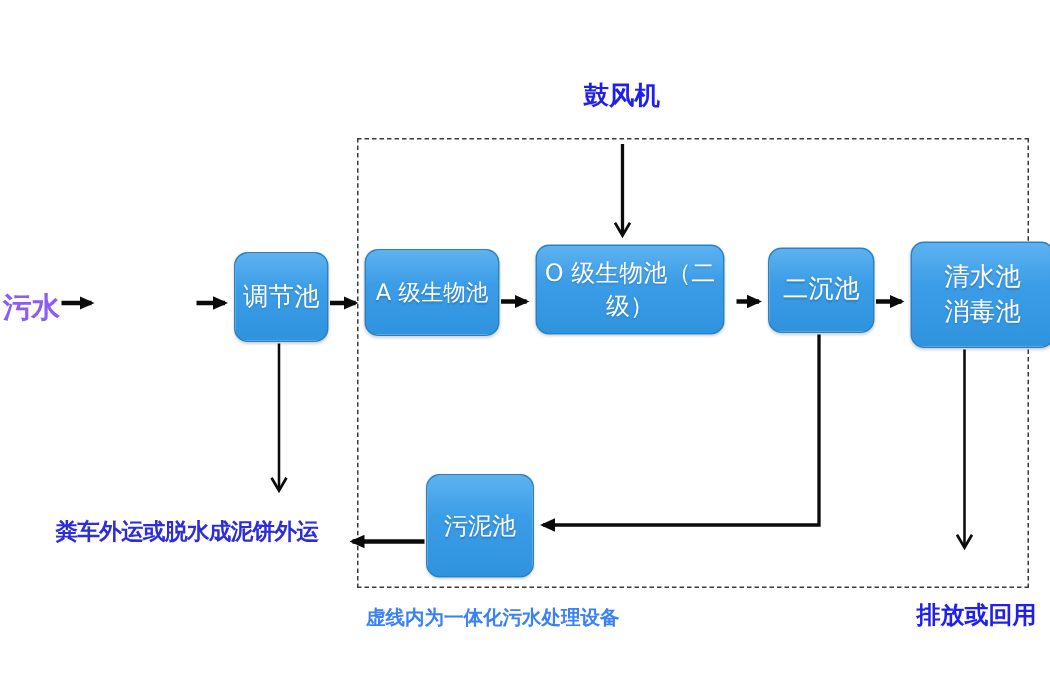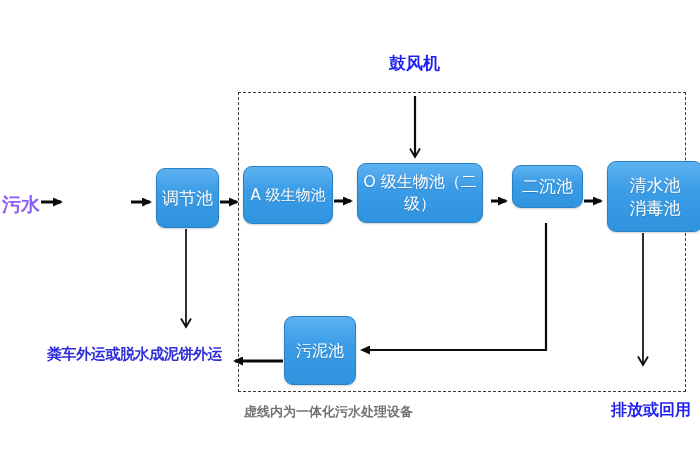--- a/index.html
+++ b/index.html
@@ -39,44 +39,44 @@
     justify-content: center;
     text-align: center;
     text-shadow: 0 1px 1px rgba(40,90,140,0.45);
     box-shadow: 0 1px 2px rgba(0,0,0,0.18);
     line-height: 1.35;
   }
   .box-grille        { left: 68px;  top: 170px; width: 62px;  height: 59px; font-size: 17px; }
   .box-regulating    { left: 156px; top: 168px; width: 63px;  height: 60px; font-size: 17px; }
   .box-abio          { left: 243px; top: 166px; width: 90px;  height: 58px; font-size: 15px; }
   .box-obio          { left: 357px; top: 163px; width: 126px; height: 60px; font-size: 16px; }
-  .box-sed           { left: 512px; top: 165px; width: 71px;  height: 43px; font-size: 17px; }
+  .box-sed           { left: 512px; top: 165px; width: 71px;  height: 57px; font-size: 17px; }
   .box-clear         { left: 607px; top: 161px; width: 96px;  height: 71px; font-size: 17px; }
   .box-sludge        { left: 284px; top: 316px; width: 72px;  height: 69px; font-size: 16px; }
 
   .label {
     position: absolute;
     white-space: nowrap;
   }
   .lbl-wastewater {
     left: 2px; top: 192px;
     font-size: 19px; font-weight: bold; color: #8b5cf6;
   }
   .lbl-blower {
     left: 389px; top: 52px;
     font-size: 17px; font-weight: bold; color: #1f1ff0;
   }
   .lbl-sludge-out {
-    left: 47px; top: 345px;
+    left: 37px; top: 345px;
     font-size: 15px; font-weight: bold; color: #2d2dda;
     letter-spacing: -0.4px;
   }
   .lbl-caption {
     left: 244px; top: 403px;
-    font-size: 13px; font-weight: 600; color: #737373;
+    font-size: 13px; font-weight: 600; color: #3b82f6;
   }
   .lbl-discharge {
     left: 611px; top: 400px;
     font-size: 16px; font-weight: bold; color: #1f1ff0;
   }
   svg.connectors {
     position: absolute;
     left: 0; top: 0;
     width: 700px;
     height: 450px;

